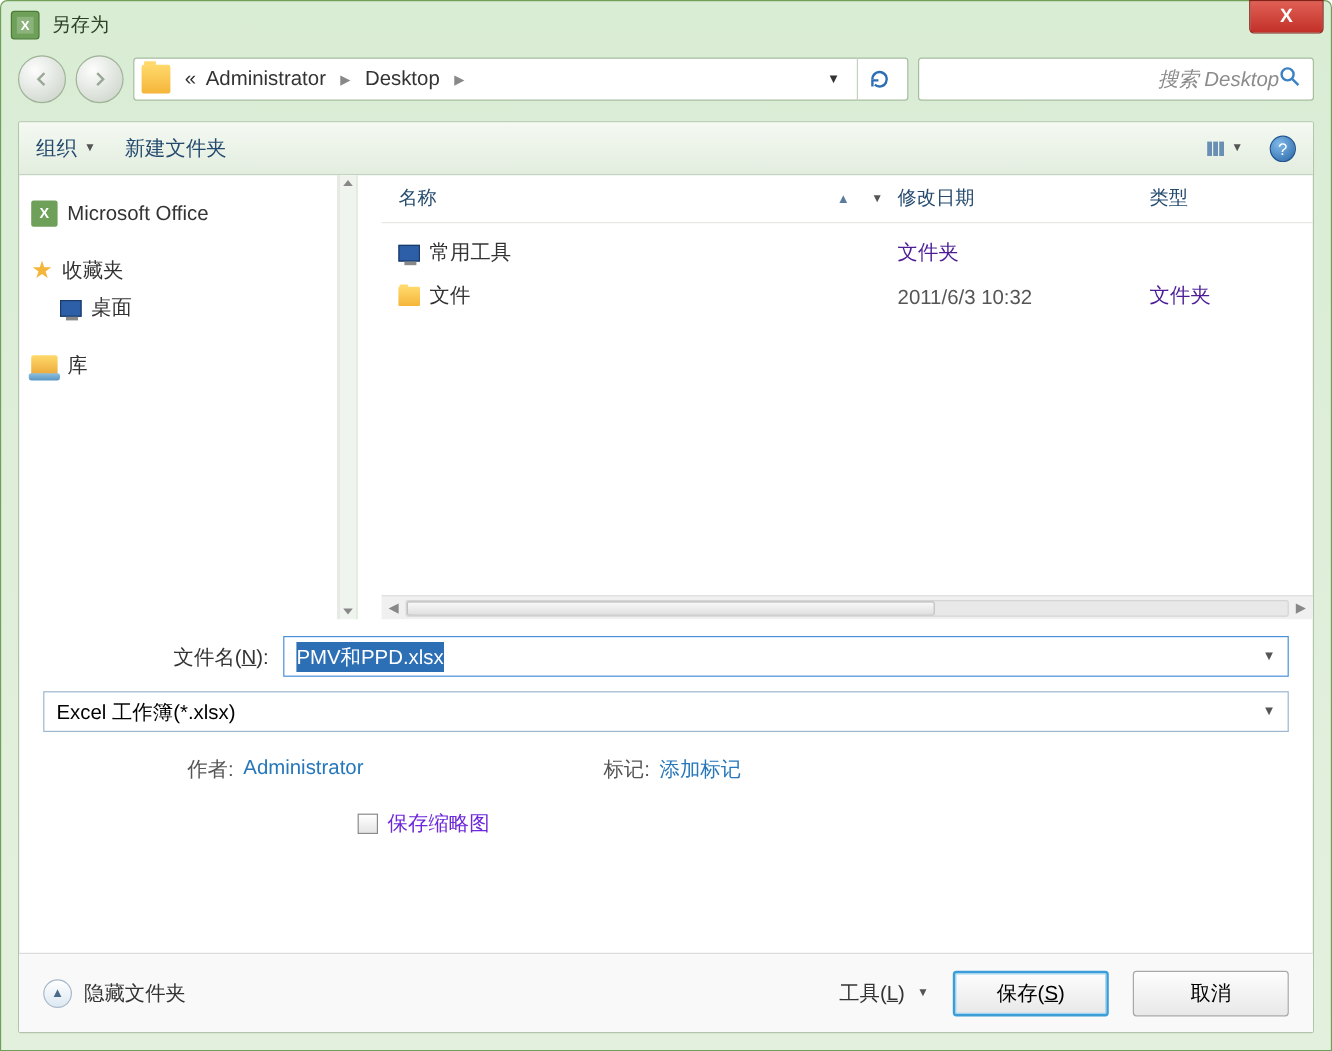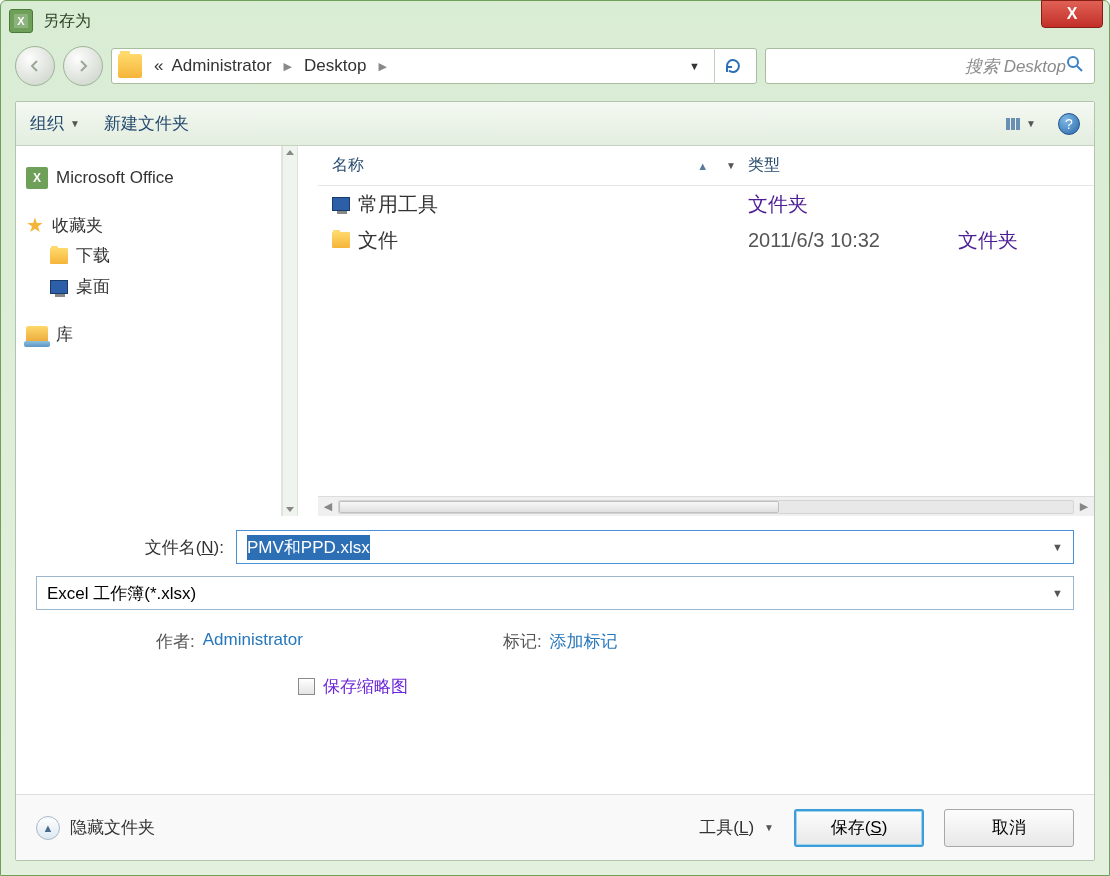--- a/index.html
+++ b/index.html
@@ -58,21 +58,21 @@
 .resizer .tri.up{border-bottom:5px solid #888;}
 .resizer .tri.down{border-top:5px solid #888; margin-top:auto; margin-bottom:4px;}
 
 .filelist { flex:1; display:flex; flex-direction:column;margin-left:20px;}
 .fl-header { height:40px; display:flex; align-items:center; border-bottom:1px solid #e4e8e2; font-size:16px; color:#244a6e; position:relative;}
 .fl-col-name { width:430px; padding-left:14px; display:flex; align-items:center; gap:8px;}
 .fl-col-date { width:210px;}
 .fl-col-type { flex:1;}
 .fl-header .sort-arr { color:#5a7aa0; font-size:11px; margin-left:auto; margin-right:10px;}
 .fl-header .dd { color:#555; font-size:10px; margin-right:12px;}
-.fl-row { height:36px; display:flex; align-items:center; font-size:20px; color:#333;}
+.fl-row { height:36px; display:flex; align-items:flex-end; font-size:17px; color:#333;}
 .fl-row .name { width:430px; padding-left:14px; display:flex; align-items:center; gap:8px;}
 .fl-row .date { width:210px; color:#555;}
 .fl-row .type { flex:1; color:#4c1d95;}
 .scrollbar-h { height:20px; background:#f0f0f0; border-top:1px solid #dcdcdc; margin-top:auto; display:flex; align-items:center;}
 .scrollbar-h .arr{width:20px;height:18px;display:flex;align-items:center;justify-content:center;color:#888;font-size:11px;}
 .scrollbar-h .track{flex:1;height:14px;background:#e8e8e8;border:1px solid #d4d4d4;border-radius:2px;position:relative;}
 .scrollbar-h .thumb{position:absolute;left:0;top:0;width:60%;height:100%;background:linear-gradient(#f8f8f8,#e0e0e0);border:1px solid #c0c0c0;border-radius:2px;}
 
 .form-area { padding:14px 20px 10px 20px; font-size:17px;}
 .form-row { display:flex; align-items:center; margin-bottom:12px;}
@@ -185,24 +185,20 @@
             <div class="excel-icon">X</div>
             <span>Microsoft Office</span>
           </div>
         </div>
         <div class="sb-group">
           <div class="sb-title-row">
             <span class="star-icon">★</span>
             <span>收藏夹</span>
           </div>
           <div class="sb-item">
-            <div class="folder-sm"></div>
-            <span>下载</span>
-          </div>
-          <div class="sb-item">
             <div class="monitor-icon"></div>
             <span>桌面</span>
           </div>
         </div>
         <div class="sb-group">
           <div class="sb-title-row">
             <div class="lib-icon"></div>
             <span>库</span>
           </div>
         </div>
@@ -213,20 +209,21 @@
         <div class="tri down"></div>
       </div>
 
       <div class="filelist">
         <div class="fl-header">
           <div class="fl-col-name">
             <span>名称</span>
             <span class="sort-arr">▲</span>
             <span class="dd">▼</span>
           </div>
+          <div class="fl-col-date"><span>修改日期</span></div>
           <div class="fl-col-type"><span>类型</span></div>
         </div>
 
         <div class="fl-row">
           <div class="name">
             <div class="monitor-icon"></div>
             <span>常用工具</span>
           </div>
           <div class="type">文件夹</div>
         </div>

